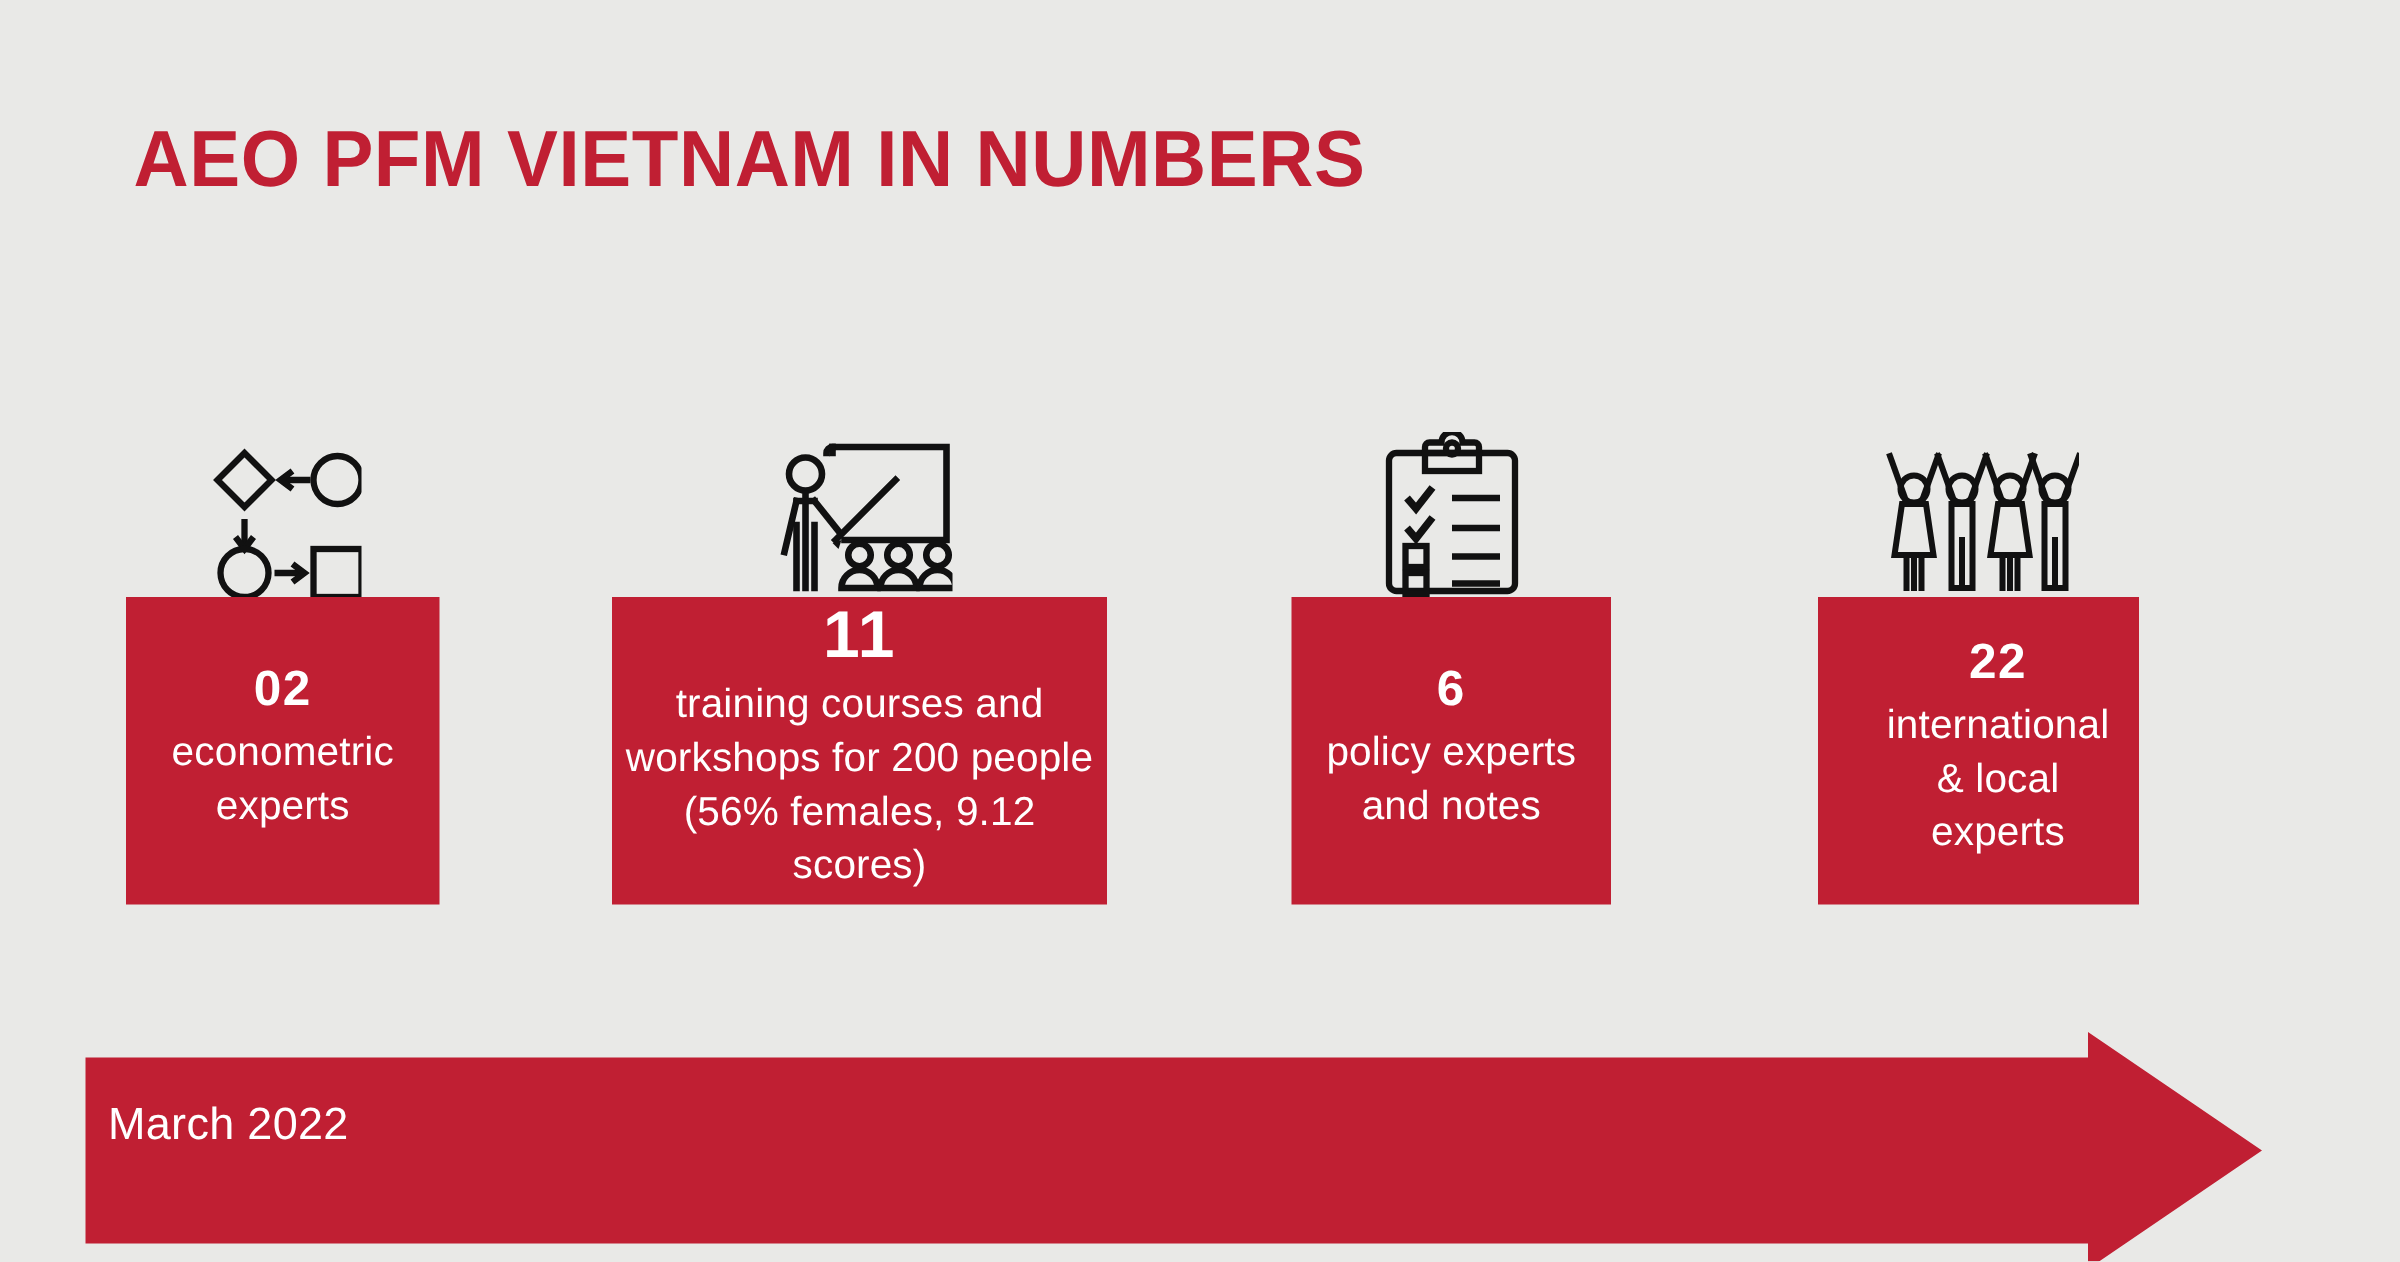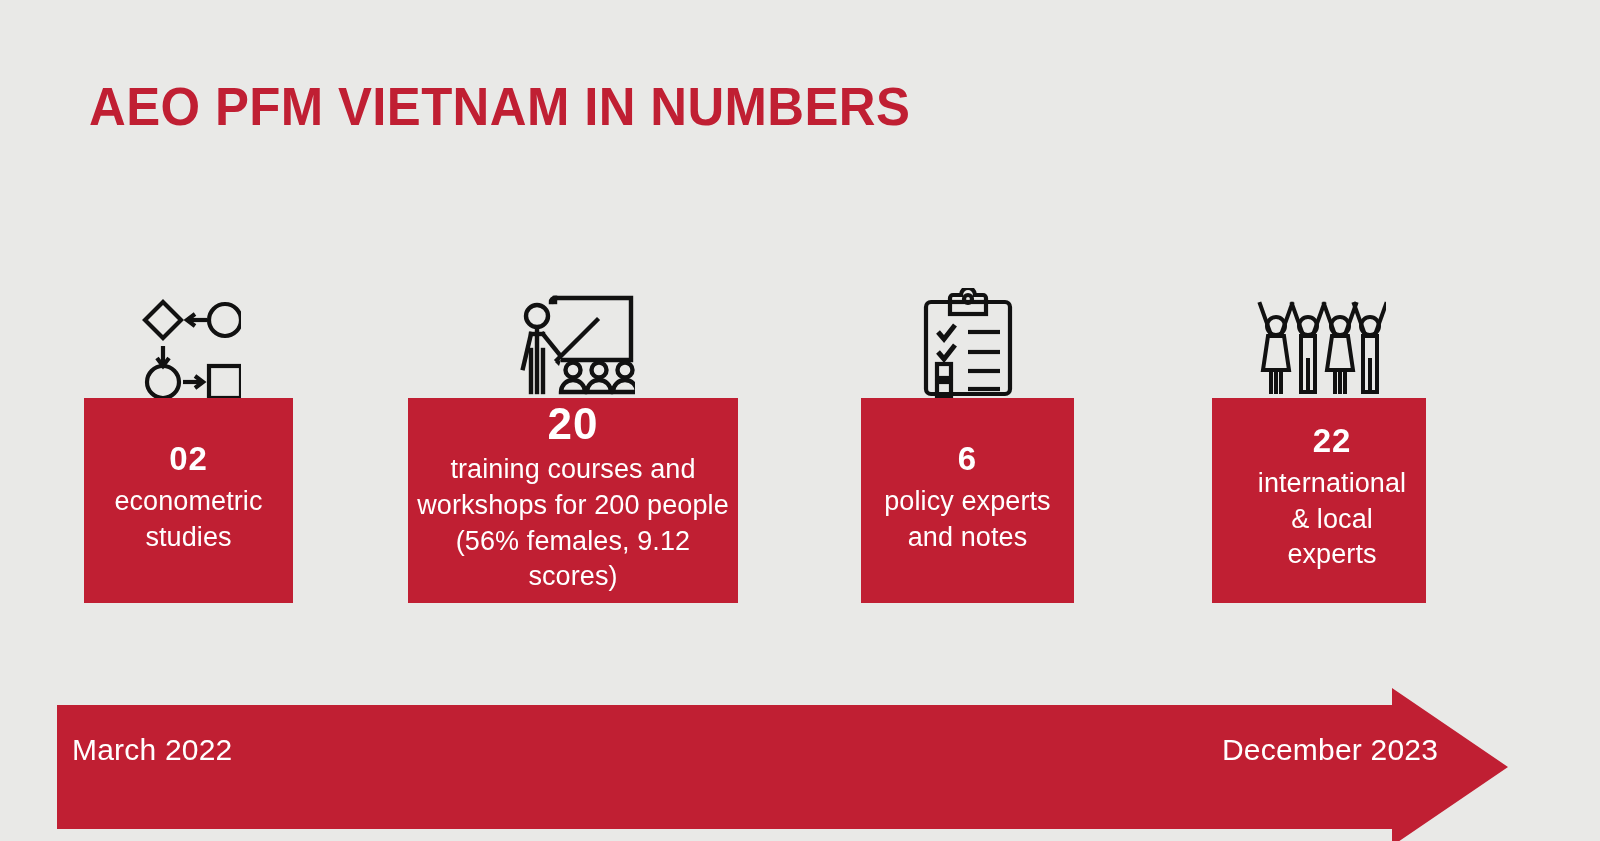--- a/index.html
+++ b/index.html
@@ -142,21 +142,21 @@
 
         <line x1="46" y1="88" x2="64" y2="88"></line>
         <path d="M58 82 L66 88 L58 94" fill="none"></path>
 
         <rect x="72" y="72" width="32" height="32"></rect>
       </svg>
     </div>
   </div>
   <div class="card" id="card1">
     <div class="big">02</div>
-    <div class="desc">econometric studies</div>
+    <div class="desc">econometric experts</div>
   </div>
 
   <div class="stat-col" id="col2">
     <div class="icon-wrap">
       <svg width="124" height="110" viewBox="0 0 124 110" fill="none" stroke="#111111" stroke-width="4.4" stroke-linecap="square">
 
         <path d="M44 10 h76 v62 h-68"></path>
         <path d="M44 10 v4"></path>
         <path d="M40 14 a4 4 0 0 1 4 -4"></path>
 
@@ -178,21 +178,21 @@
           <path d="M50 104 a12 12 0 0 1 24 0 z"></path>
           <circle cx="88" cy="82" r="7.5"></circle>
           <path d="M76 104 a12 12 0 0 1 24 0 z"></path>
           <circle cx="114" cy="82" r="7.5"></circle>
           <path d="M102 104 a12 12 0 0 1 24 0 z"></path>
         </g>
       </svg>
     </div>
   </div>
   <div class="card" id="card2">
-    <div class="big">20</div>
+    <div class="big">11</div>
     <div class="desc">training courses and workshops for 200 people (56% females, 9.12 scores)</div>
   </div>
 
   <div class="stat-col" id="col3">
     <div class="icon-wrap">
       <svg width="96" height="110" viewBox="0 0 96 110" fill="none" stroke="#111111" stroke-width="4.2">
 
         <rect x="6" y="14" width="84" height="92" rx="5"></rect>
 
         <path d="M30 14 v-4 a3 3 0 0 1 3 -3 h8 a7 7 0 0 1 14 0 h8 a3 3 0 0 1 3 3 v4"></path>
@@ -264,15 +264,14 @@
     <div class="big">22</div>
     <div class="desc">international &amp; local experts</div>
   </div>
 
   <div id="timeline">
     <svg width="1600" height="169" viewBox="0 0 1600 169">
       <path d="M57 33 H1392 V16 L1508 95 L1392 174 V157 H57 Z" fill="#C01F33"></path>
     </svg>
   </div>
   <div class="tl-label" id="tl-start">March 2022</div>
-  <div class="tl-label" id="tl-end">December 2023</div>
 
 </div>
 
 </body></html>

